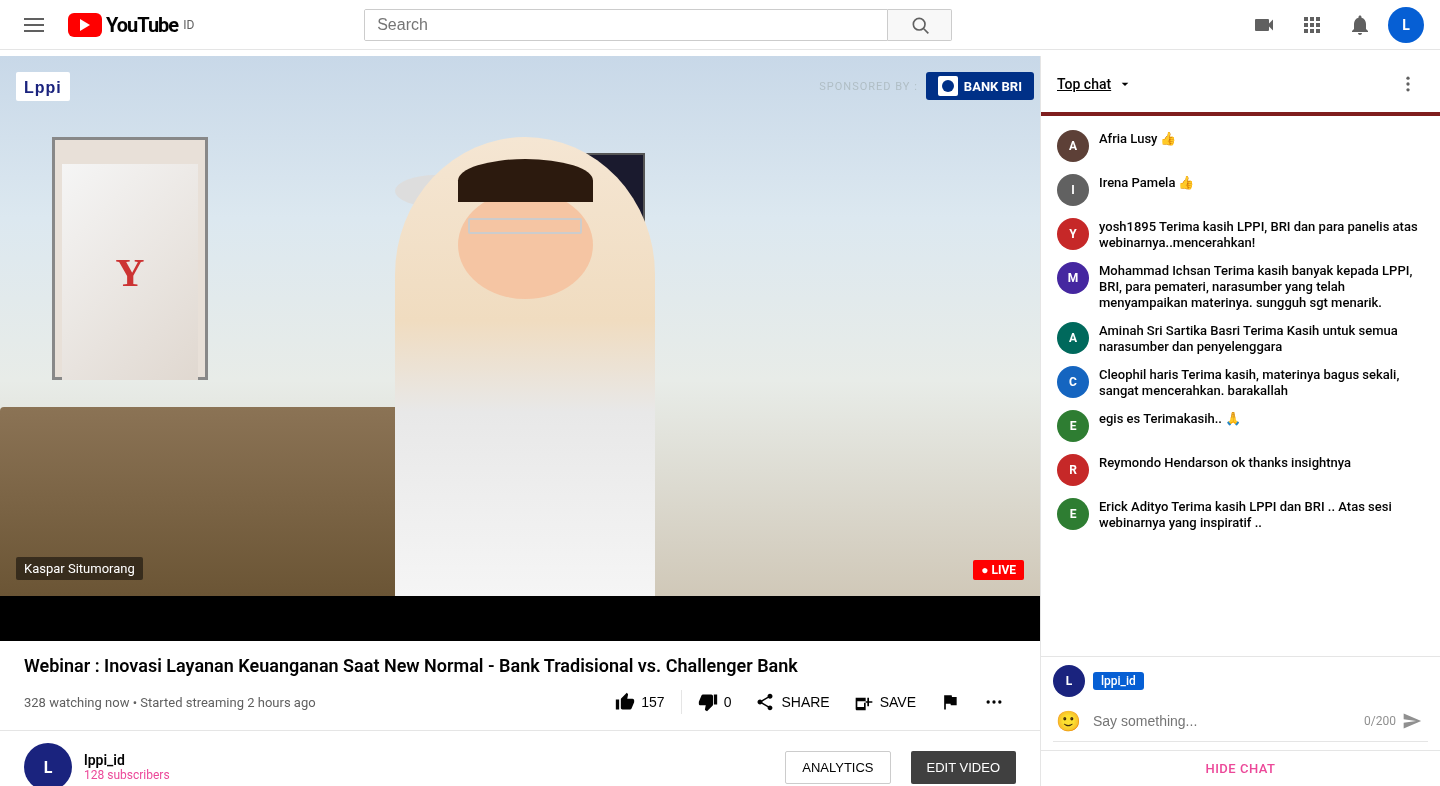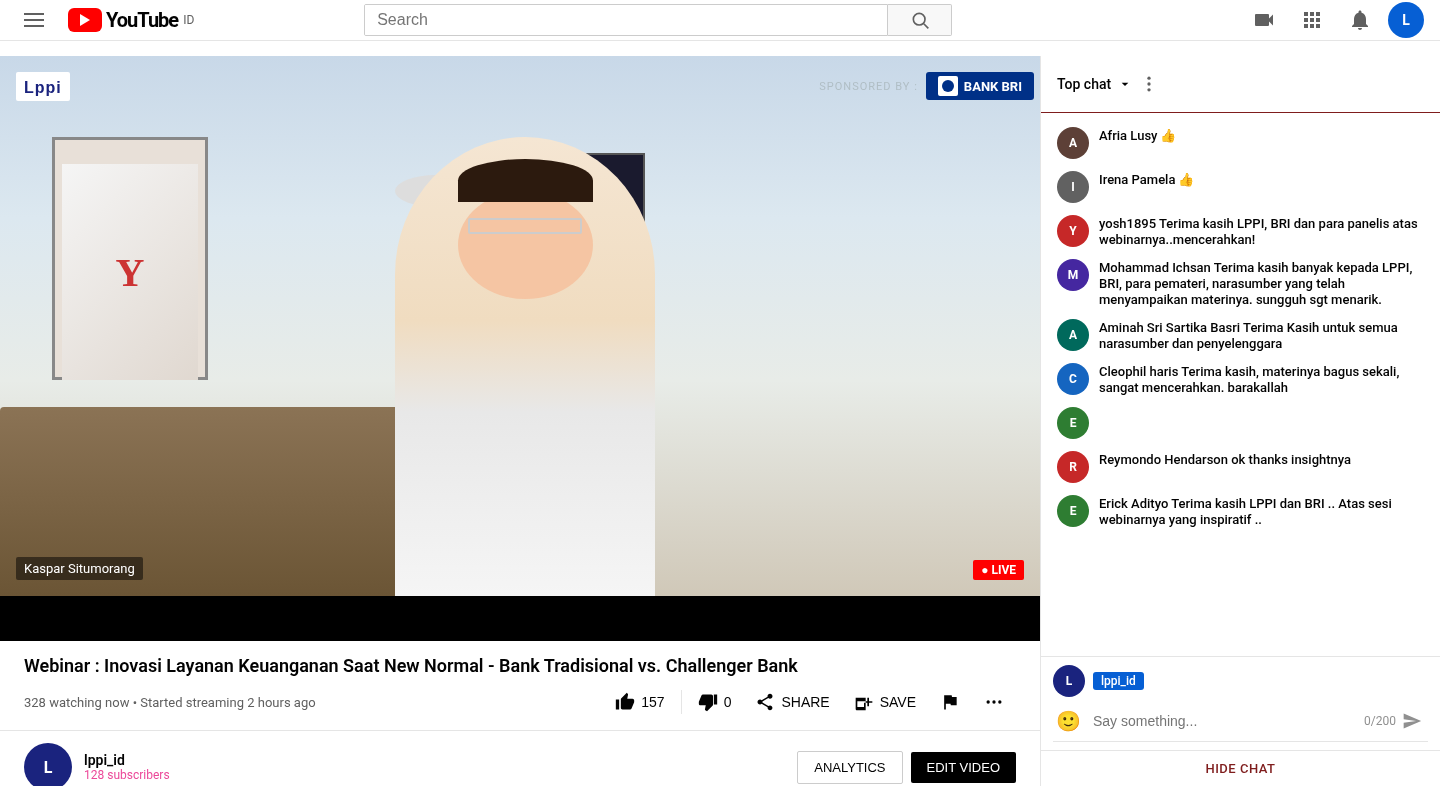--- a/index.html
+++ b/index.html
@@ -1,20 +1,20 @@
 <!DOCTYPE html>
 <html><head>
   <meta charset="utf-8">
   <style>
     * { margin: 0; padding: 0; box-sizing: border-box; }
     body { font-family: 'Roboto', Arial, sans-serif; font-size: 14px; background: #fff; color: #030303; width: 1440px; height: 786px; overflow: hidden; }
 
     
     #header {
-      display: flex; align-items: center; height: 41px; padding: 0 16px;
+      display: flex; align-items: center; height: 50px; padding: 0 16px;
       border-bottom: 1px solid #e5e5e5; background: #fff; position: fixed; top: 0; left: 0; right: 0; z-index: 100;
     }
     #menu-icon { cursor: pointer; padding: 8px; margin-right: 16px; }
     #menu-icon span { display: block; width: 20px; height: 2px; background: #606060; margin: 4px 0; }
     #logo-area { display: flex; align-items: center; margin-right: 24px; }
     #yt-logo { display: flex; align-items: center; gap: 4px; }
     #yt-icon { width: 34px; height: 24px; background: red; border-radius: 6px; display: flex; align-items: center; justify-content: center; }
     #yt-icon::after { content: ''; border-left: 10px solid white; border-top: 6px solid transparent; border-bottom: 6px solid transparent; }
     #yt-text { font-size: 20px; font-weight: 700; letter-spacing: -1px; color: #030303; }
     #yt-country { font-size: 12px; color: #606060; vertical-align: super; margin-left: 1px; }
@@ -54,47 +54,47 @@
     .action-btn { display: flex; align-items: center; gap: 6px; padding: 6px 12px; border: none; background: none; cursor: pointer; font-size: 14px; color: #030303; border-radius: 2px; }
     #like-count, #dislike-count { font-weight: 500; }
     .action-separator { width: 1px; height: 24px; background: #e5e5e5; margin: 0 4px; }
 
     
     #channel-info { display: flex; align-items: center; justify-content: space-between; padding: 12px 24px; border-bottom: 1px solid #e5e5e5; }
     #channel-left { display: flex; align-items: center; gap: 12px; }
     #channel-avatar { width: 48px; height: 48px; border-radius: 50%; background: #1a237e; display: flex; align-items: center; justify-content: center; color: white; font-weight: bold; font-size: 16px; }
     #channel-name { font-weight: 600; font-size: 14px; }
     #channel-subs { font-size: 12px; color: #ec4899; }
-    #channel-right { display: flex; gap: 8px; align-items: center; }
+    #channel-right { display: flex; gap: 20px; }
     .channel-btn { padding: 8px 16px; border-radius: 2px; border: none; cursor: pointer; font-size: 13px; font-weight: 500; }
     #analytics-btn { background: #fff; border: 1px solid #ccc; color: #030303; }
-    #edit-video-btn { background: #000000; color: #fff; }
-
-    
-    #chat-header { display: flex; align-items: center; padding: 12px 16px; border-bottom: 1px solid #7f1d1d; }
+    #edit-video-btn { background: #404040; color: #fff; }
+
+    
+    #chat-header { display: flex; align-items: center; justify-content: space-between; padding: 12px 16px; border-bottom: 4px solid #7f1d1d; text-decoration: underline; }
     #chat-title-wrap { display: flex; align-items: center; gap: 6px; cursor: pointer; }
     #chat-title { font-size: 14px; font-weight: 500; }
     #chat-more { width: 32px; height: 32px; display: flex; align-items: center; justify-content: center; cursor: pointer; border-radius: 50%; }
     #chat-messages { flex: 1; overflow-y: auto; padding: 8px 0; }
     .chat-msg { display: flex; align-items: flex-start; gap: 10px; padding: 6px 16px; }
     .msg-avatar { width: 32px; height: 32px; border-radius: 50%; flex-shrink: 0; display: flex; align-items: center; justify-content: center; color: white; font-size: 12px; font-weight: bold; }
     .msg-content { flex: 1; min-width: 0; }
     .msg-username { font-size: 13px; font-weight: 500; color: #030303; }
     .msg-inline { display: inline; }
     
     #chat-input-area { border-top: 1px solid #e5e5e5; padding: 8px 12px; }
     #chat-user-row { display: flex; align-items: center; gap: 8px; margin-bottom: 8px; }
     #chat-user-avatar { width: 32px; height: 32px; border-radius: 50%; background: #1a237e; display: flex; align-items: center; justify-content: center; color: white; font-size: 12px; font-weight: bold; }
     #chat-username-badge { background: #065fd4; color: white; font-size: 12px; padding: 2px 8px; border-radius: 3px; font-weight: 500; }
     #chat-input-row { display: flex; align-items: center; border: none; border-bottom: 1px solid #e5e5e5; padding-bottom: 4px; }
     #emoji-btn { width: 32px; height: 32px; display: flex; align-items: center; justify-content: center; cursor: pointer; font-size: 20px; color: #606060; }
     #chat-input { flex: 1; border: none; outline: none; font-size: 14px; color: #606060; padding: 4px 8px; }
     #chat-char-count { font-size: 12px; color: #909090; }
     #send-btn { width: 32px; height: 32px; display: flex; align-items: center; justify-content: center; cursor: pointer; color: #909090; }
-    #hide-chat-btn { text-align: center; padding: 10px; border-top: 1px solid #e5e5e5; font-size: 13px; font-weight: 500; color: #7f1d1d; cursor: pointer; letter-spacing: 0.5px; }
+    #hide-chat-btn { text-align: center; padding: 10px; border-top: 1px solid #e5e5e5; font-size: 13px; font-weight: 500; color: #ec4899; cursor: pointer; letter-spacing: 0.5px; }
 
     
     #chat-messages::-webkit-scrollbar { width: 8px; }
     #chat-messages::-webkit-scrollbar-track { background: #f1f1f1; }
     #chat-messages::-webkit-scrollbar-thumb { background: #c1c1c1; border-radius: 4px; }
   </style>
 </head>
 <body>
 
 <div id="header">
@@ -287,20 +287,21 @@
         <div class="chat-msg">
           <div class="msg-avatar" style="background: rgb(0, 105, 92);">A</div>
           <div class="msg-content"><span class="msg-username">Aminah Sri Sartika Basri <span class="msg-inline" style="font-size: 13px; color: rgb(3, 3, 3);">Terima Kasih untuk semua narasumber dan penyelenggara</span></span></div>
         </div>
         <div class="chat-msg">
           <div class="msg-avatar" style="background: rgb(21, 101, 192);">C</div>
           <div class="msg-content"><span class="msg-username">Cleophil haris <span class="msg-inline" style="font-size: 13px; color: rgb(3, 3, 3);">Terima kasih, materinya bagus sekali, sangat mencerahkan. barakallah</span></span></div>
         </div>
         <div class="chat-msg">
           <div class="msg-avatar" style="background: rgb(46, 125, 50);">E</div>
+          <div class="msg-content"><span class="msg-username">egis es <span class="msg-inline" style="font-size: 13px; color: rgb(3, 3, 3);">Terimakasih.. 🙏</span></span></div>
         </div>
         <div class="chat-msg">
           <div class="msg-avatar" style="background: rgb(198, 40, 40);">R</div>
           <div class="msg-content"><span class="msg-username">Reymondo Hendarson <span class="msg-inline" style="font-size: 13px; color: rgb(3, 3, 3);">ok thanks insightnya</span></span></div>
         </div>
         <div class="chat-msg">
           <div class="msg-avatar" style="background: rgb(46, 125, 50);">E</div>
           <div class="msg-content"><span class="msg-username">Erick Adityo <span class="msg-inline" style="font-size: 13px; color: rgb(3, 3, 3);">Terima kasih LPPI dan BRI .. Atas sesi webinarnya yang inspiratif ..</span></span></div>
         </div>
       </div>

